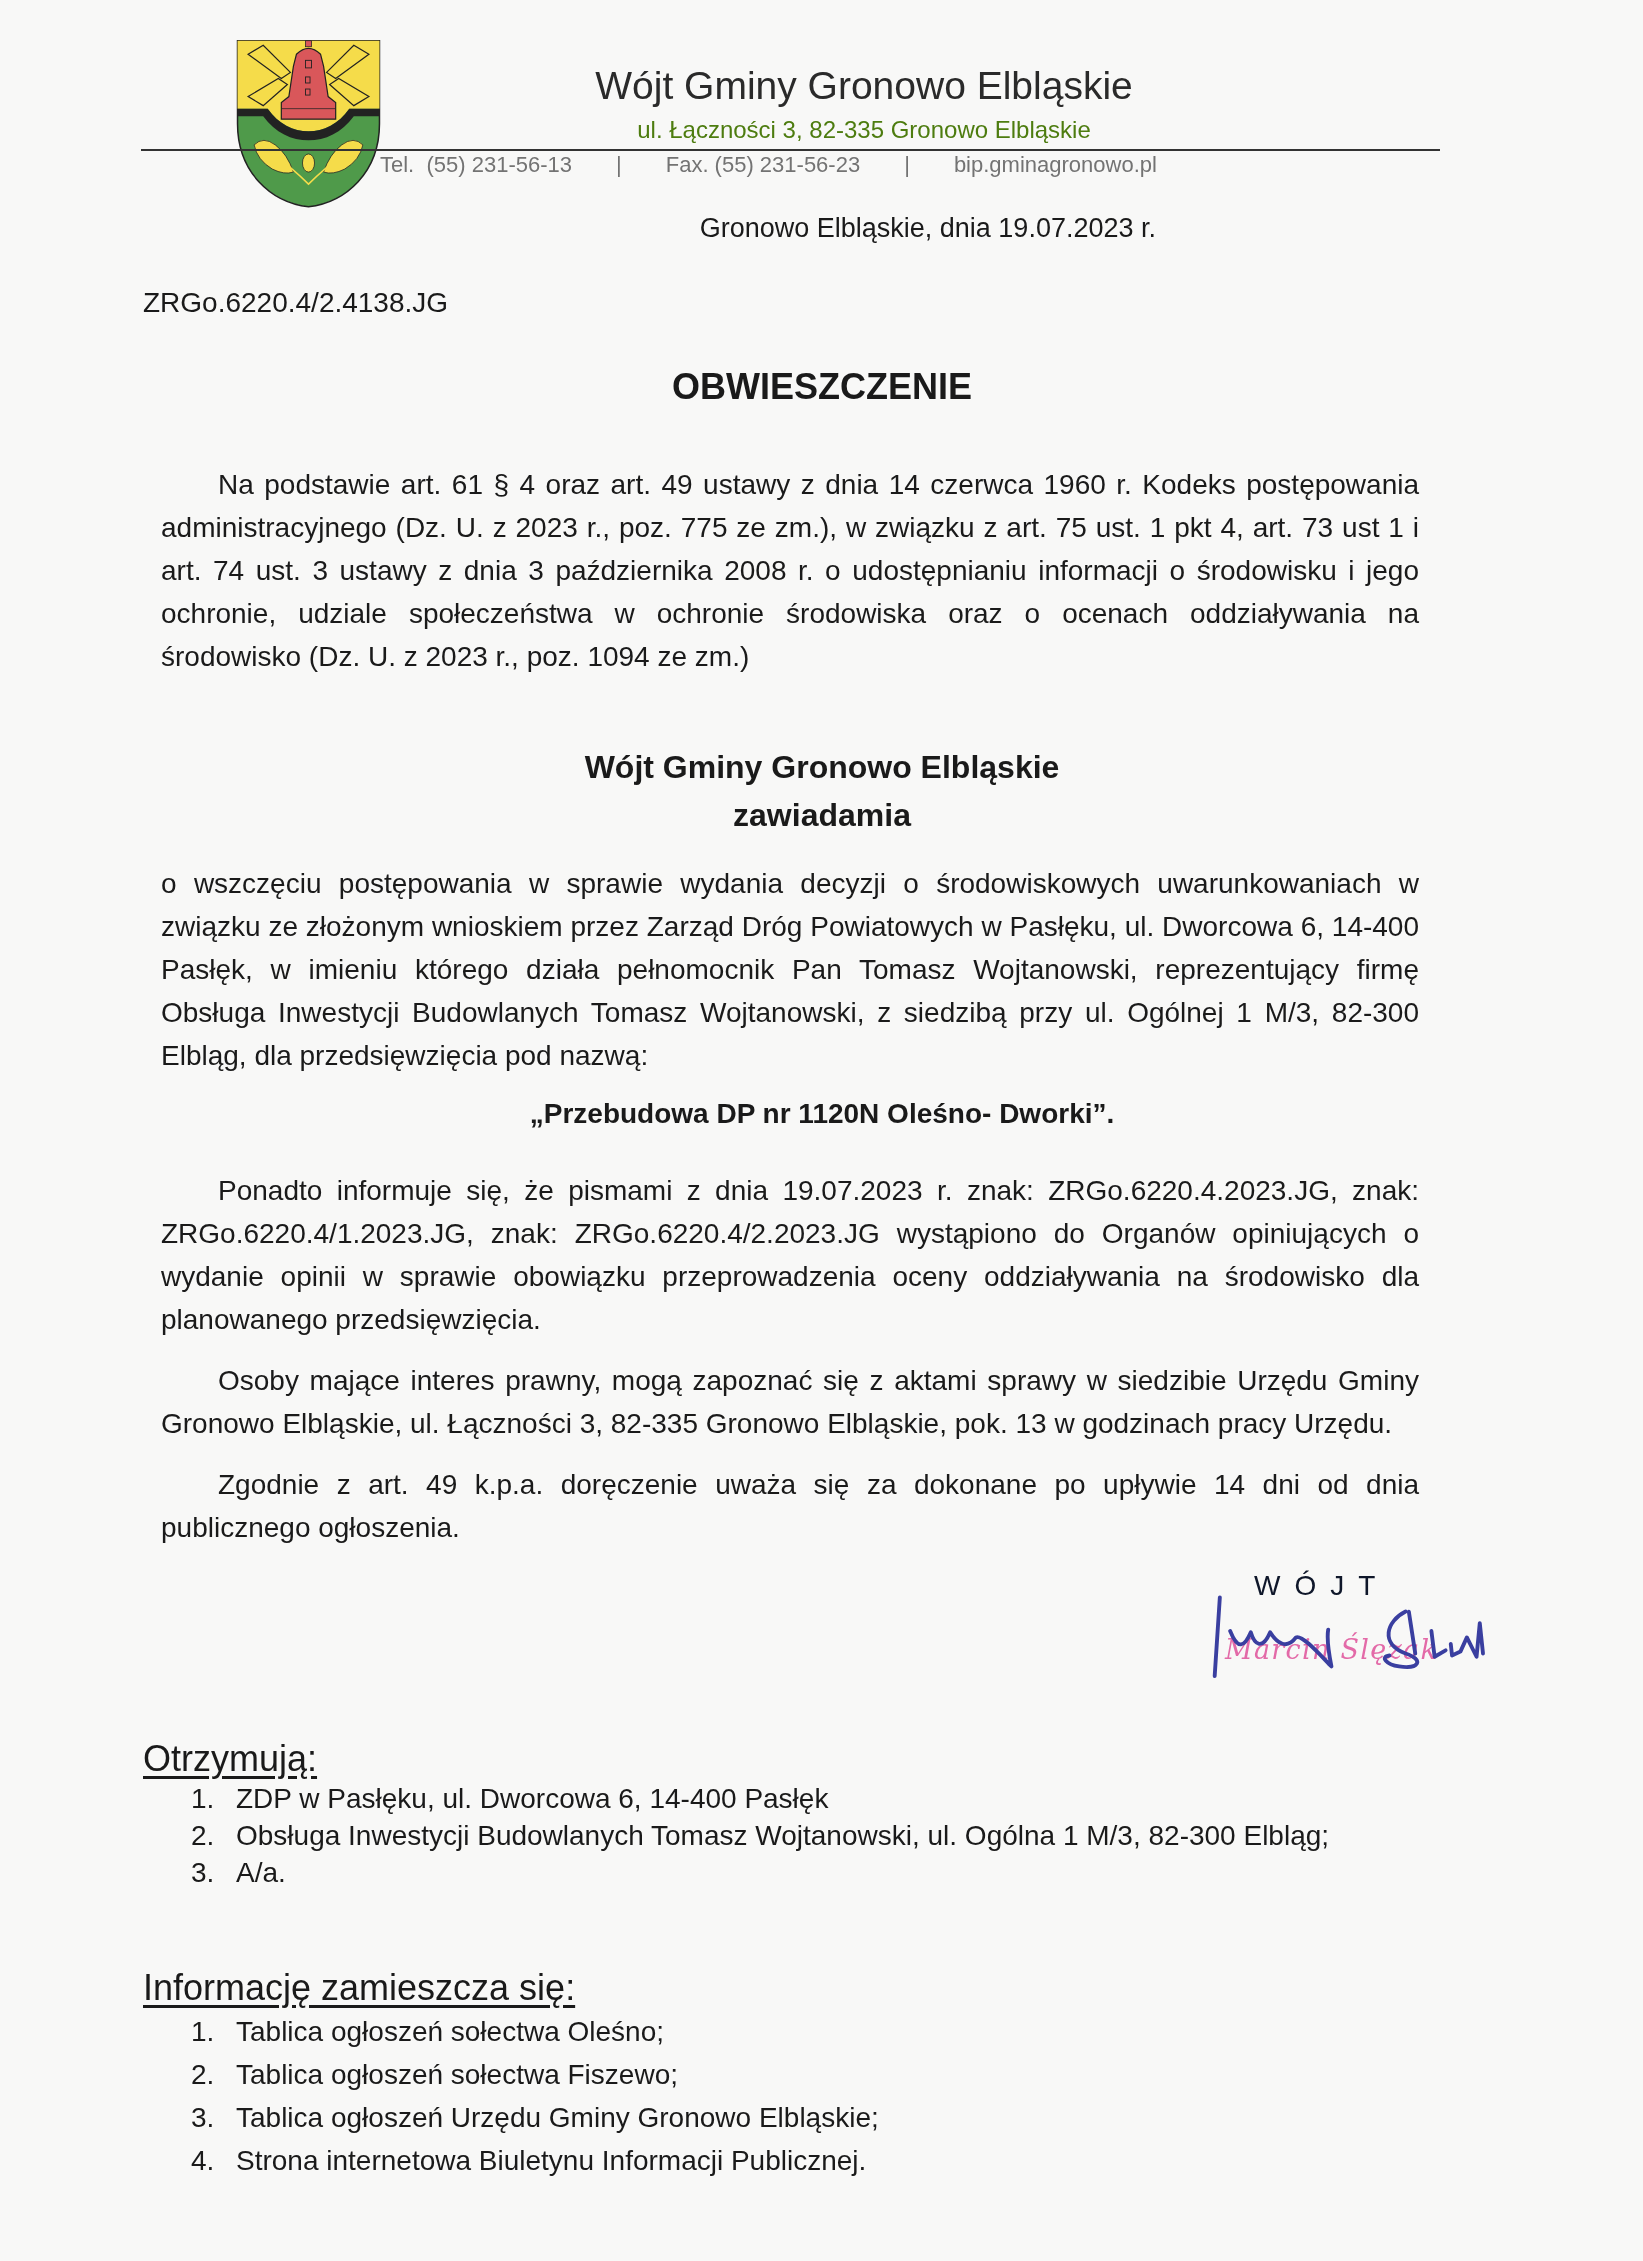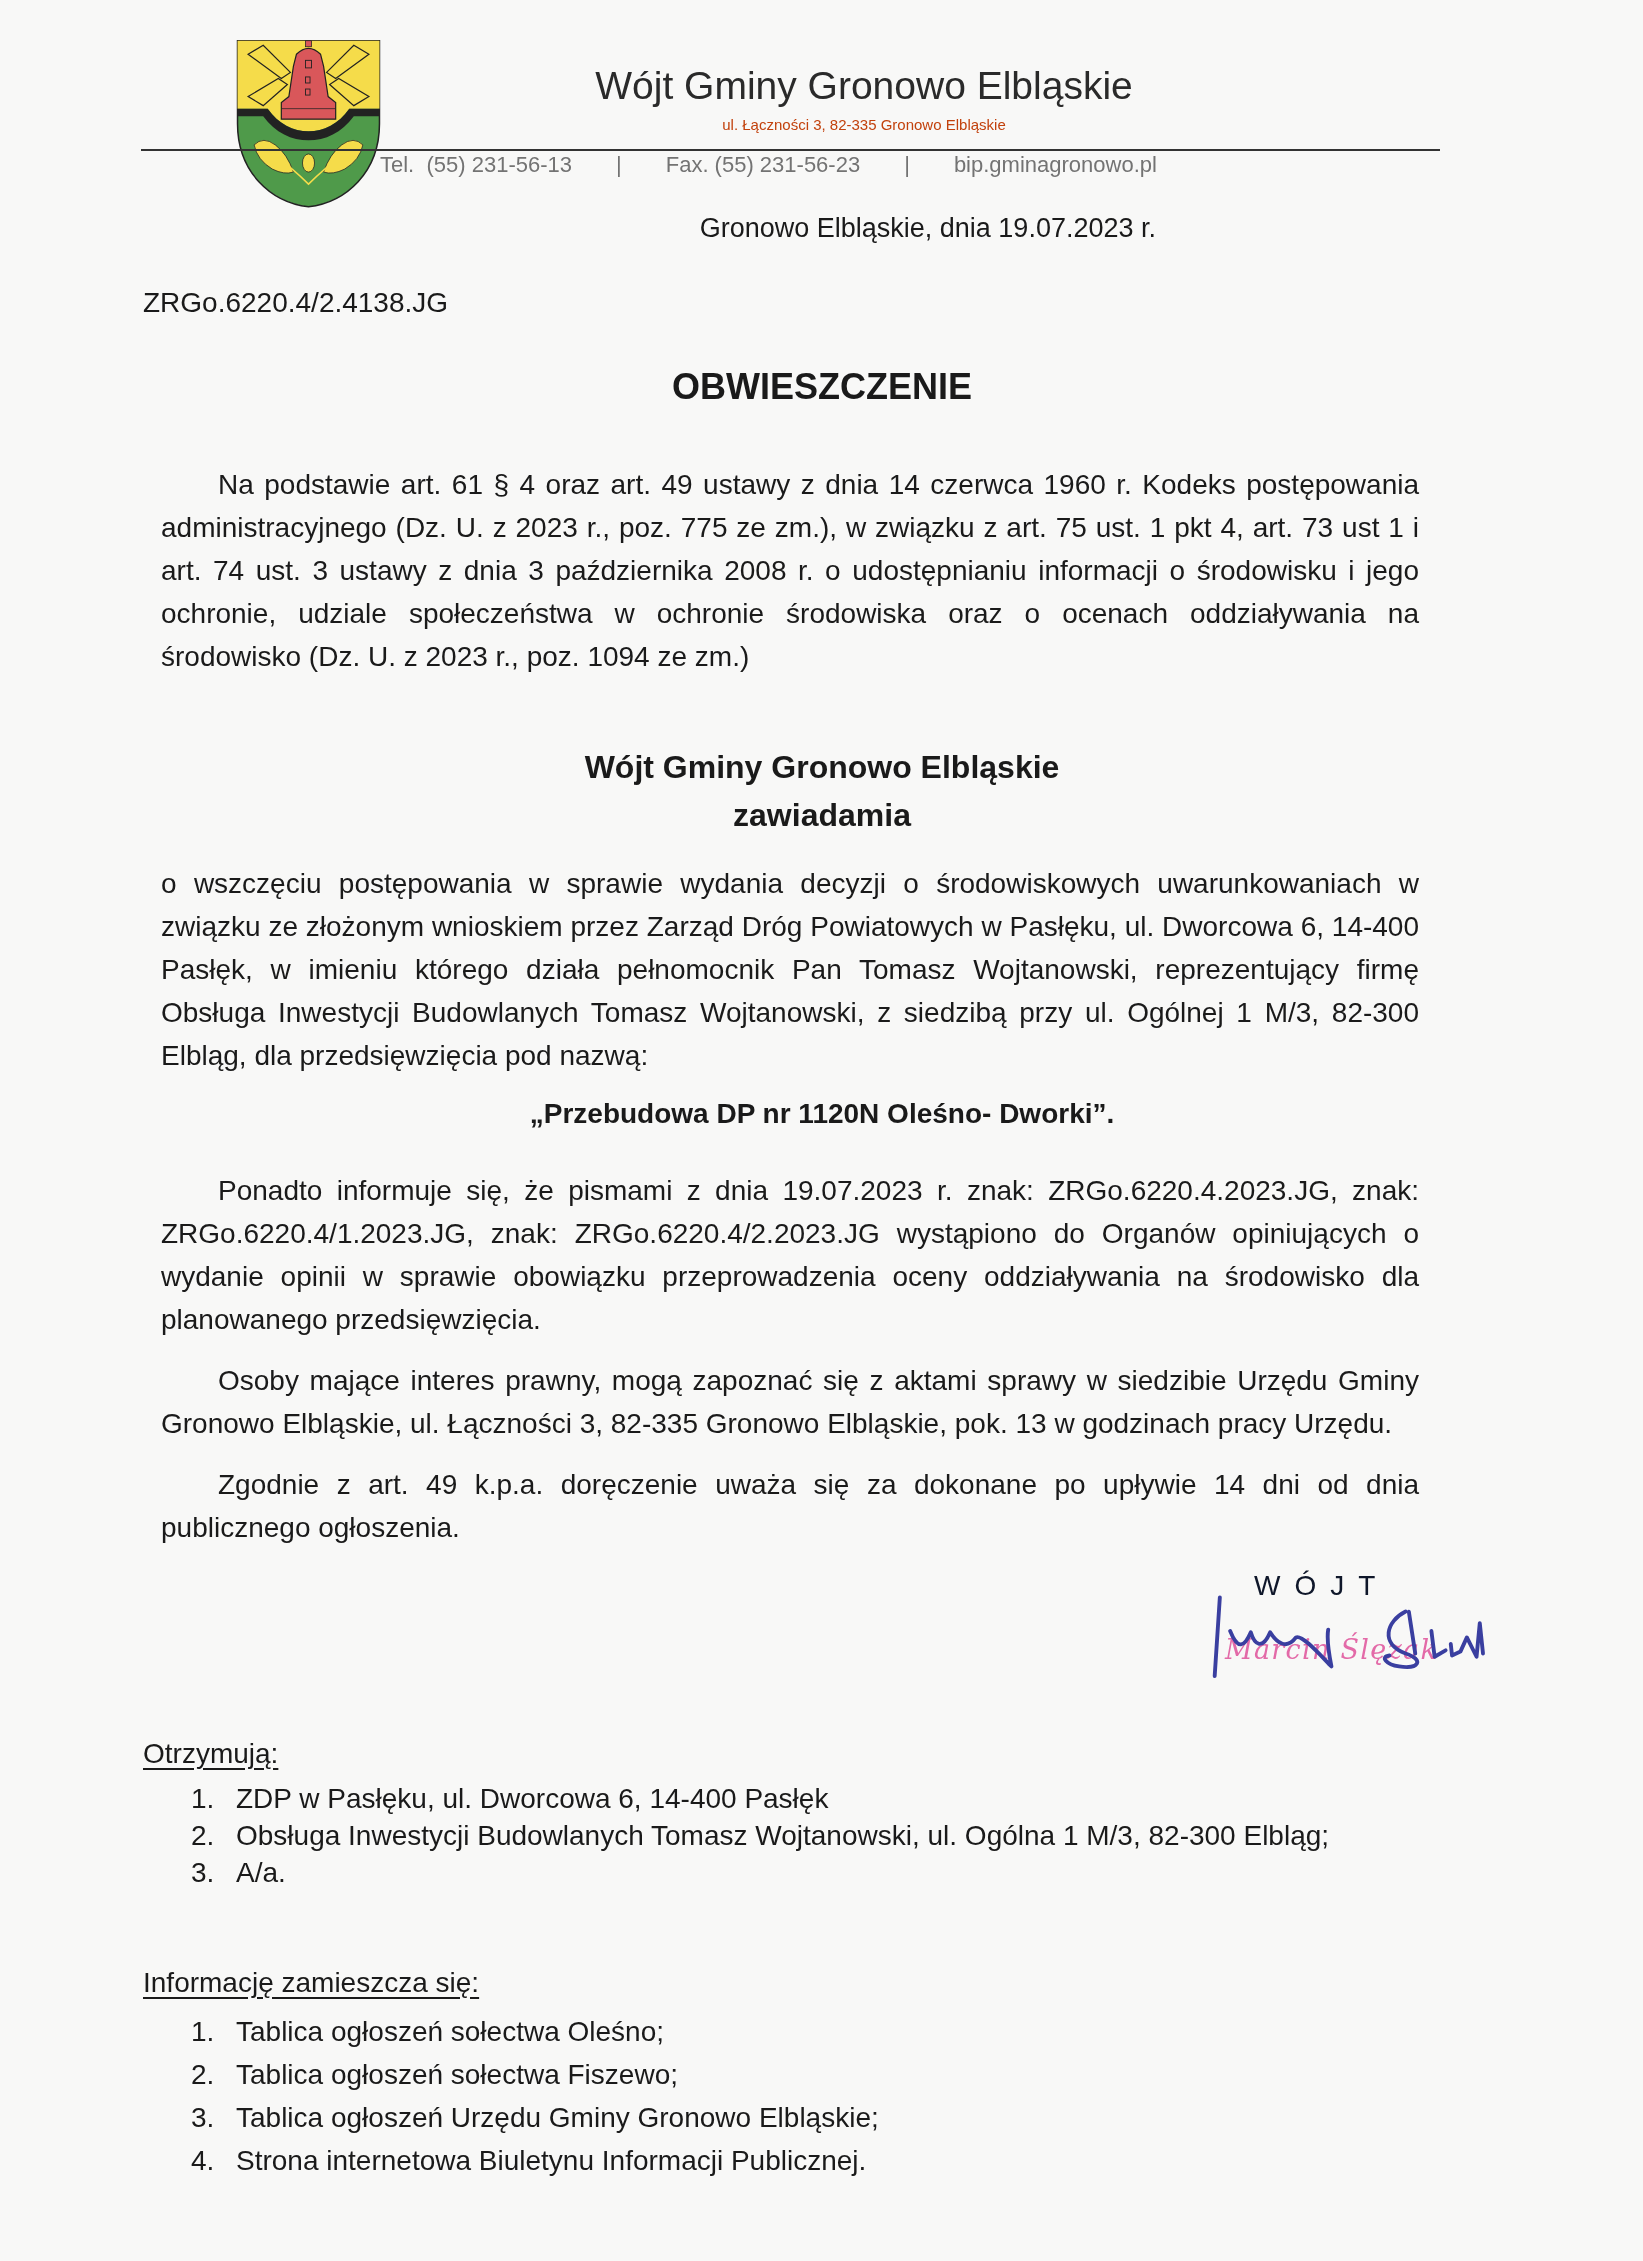--- a/index.html
+++ b/index.html
@@ -11,21 +11,21 @@
       position: relative;
       overflow: hidden;
     }
     .page { position: absolute; left: 0; top: 0; width: 1364px; height: 2261px; }
 
     
     .crest { position: absolute; left: 233px; top: 36px; width: 151px; height: 174px; }
     .lh-title { position: absolute; left: 361px; top: 64px; width: 1006px; text-align: center;
       font-size: 39px; color: #2a2a2a; letter-spacing: 0px; }
     .lh-address { position: absolute; left: 361px; top: 116px; width: 1006px; text-align: center;
-      font-size: 15px; color: #c2410c; }
+      font-size: 24px; color: #4d7c0f; }
     .lh-rule { position: absolute; left: 141px; top: 149px; width: 1299px; height: 1.9px; background: #333; }
     .lh-contact { position: absolute; left: 380px; top: 152px; font-size: 22px; color: #737373; white-space: pre; }
     .lh-contact span { display: inline-block; }
     .sep { margin: 0 44px; }
 
     .date-line { position: absolute; right: 208px; top: 213px; font-size: 27px; }
     .ref { position: absolute; left: 143px; top: 287px; font-size: 28px; }
     .doc-title { position: absolute; left: 0; width: 1644px; top: 366px; text-align: center;
       font-size: 36px; font-weight: bold; }
 
@@ -41,21 +41,21 @@
       font-size: 28px; font-weight: bold; }
 
     
     .stamp { position: absolute; left: 1212px; top: 1560px; width: 284px; height: 129px; }
     .stamp-title { position: absolute; left: 42px; top: 9.7px; font-family: "Liberation Sans", sans-serif;
       font-size: 28px; color: #0f172a; letter-spacing: 14px; }
     .stamp-name { position: absolute; left: 13px; top: 74px; font-family: "DejaVu Serif", serif;
       font-style: italic; font-size: 27px; color: #e36aa8; letter-spacing: 1.3px; }
     .signature { position: absolute; left: 0; top: 0; width: 284px; height: 129px; }
 
-    .section-head { position: absolute; left: 143px; font-size: 28px; text-decoration: underline;
+    .section-head { position: absolute; left: 143px; font-size: 36px; text-decoration: underline;
       text-underline-offset: 5.2px; }
     .list { position: absolute; left: 143px; width: 1296px; font-size: 28px; line-height: 37px; margin: 0; padding: 0; list-style: none; }
     .list li { position: relative; padding-left: 93px; text-align: justify; }
     .list li .num { position: absolute; left: 48px; top: 0; }
   </style>
 </head>
 <body>
 
 <div class="page">
 

